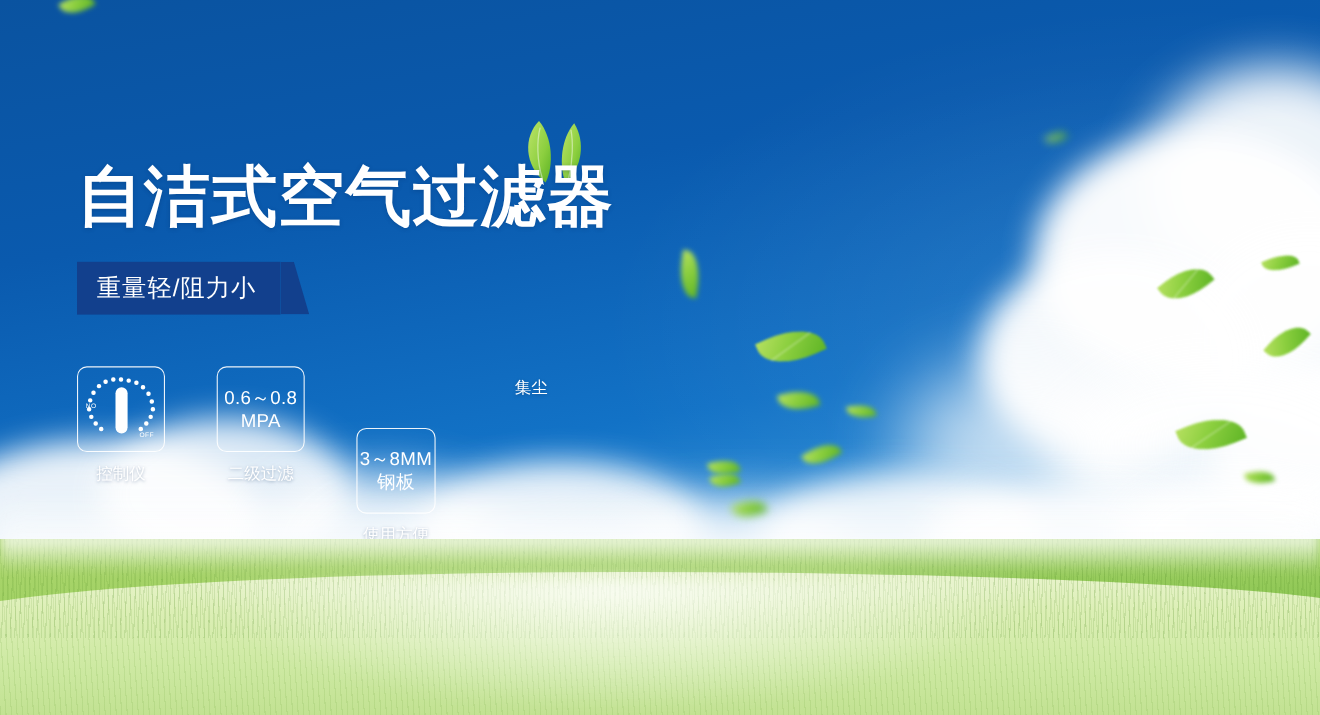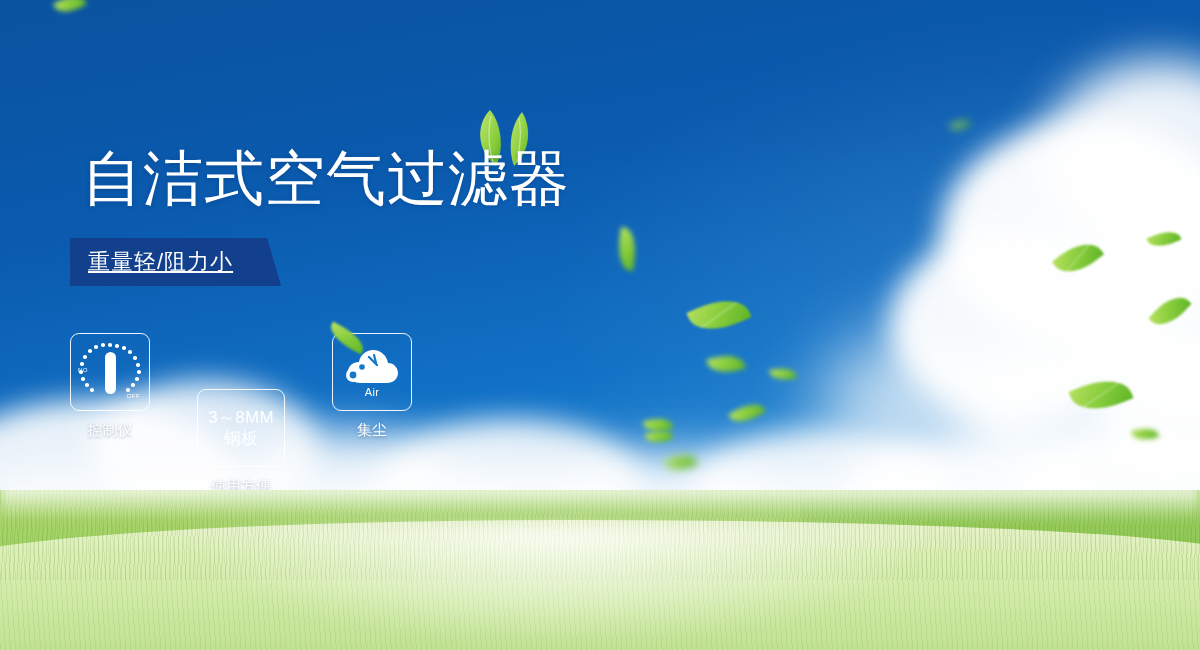--- a/index.html
+++ b/index.html
@@ -92,31 +92,30 @@
     background:linear-gradient(135deg,#b6e060 0%,#8ccf3f 45%,#5fb526 100%);}
   .leaf.blur1{filter:blur(1.2px);}
   .leaf.blur2{filter:blur(2.4px);}
   .leaf.blur3{filter:blur(4px);}
   .leaf .vein{position:absolute;left:12%;top:50%;width:76%;height:1px;background:rgba(255,255,255,.45);transform:translateY(-.5px) rotate(-12deg);}
 
   
   .title{
     position:absolute;left:70px;top:146px;
     font-size:60px;line-height:66px;color:#ffffff;letter-spacing:1px;
-    font-weight:400;white-space:nowrap;
+    font-weight:700;white-space:nowrap;
     text-shadow:0 1px 4px rgba(0,40,90,.28);
-    margin-left:12px;
   }
   .sprout{position:absolute;left:466px;top:106px;width:76px;height:62px;}
 
   
   .subtitle{position:absolute;left:70px;top:238px;height:48px;display:flex;}
   .sub-a{
     background:#12408d;color:#ffffff;font-size:22px;letter-spacing:1px;
-    display:flex;align-items:center;padding:0 22px 0 18px;height:48px;text-decoration:underline;
+    display:flex;align-items:center;padding:0 22px 0 18px;height:48px;
   }
   .sub-slash{width:26px;height:48px;background:#12408d;
     clip-path:polygon(0 0,12px 0,100% 100%,0 100%);}
   .sub-b{
     background:#f4f8fc;color:#0f4fa0;font-size:22px;letter-spacing:1px;
     display:flex;align-items:center;padding:0 20px 0 6px;height:48px;
     margin-left:-26px;
     clip-path:polygon(26px 0,100% 0,100% 100%,0 100%);
     padding-left:28px;
   }
@@ -129,21 +128,21 @@
     border-radius:9px;box-sizing:border-box;
     display:flex;flex-direction:column;align-items:center;justify-content:center;
     color:#ffffff;position:relative;overflow:visible;
   }
   .fbox .txt{font-size:17px;line-height:21px;text-align:center;letter-spacing:.3px;white-space:nowrap;}
   .fbox .txt.cn{font-size:17px;}
   .flabel{
     margin-top:10px;font-size:15px;color:#ffffff;white-space:nowrap;
     text-shadow:0 1px 3px rgba(0,40,90,.35);
   }
-  .feature.wide,.feature.wide .fbox{width:88px;margin-top:28px;}
+  .feature.wide,.feature.wide .fbox{width:72px;margin-top:28px;}
 
   
   .gauge{position:relative;width:62px;height:58px;}
   .gauge .dot{position:absolute;width:3.6px;height:3.6px;border-radius:50%;background:#fff;}
   .gauge .needle{position:absolute;left:50%;top:9px;margin-left:-5.5px;width:11px;height:42px;border-radius:6px;background:#fff;}
   .gauge .lbl{position:absolute;font-size:6px;color:#fff;letter-spacing:.4px;}
   .gauge .lbl.no{left:-1px;top:24px;}
   .gauge .lbl.off{right:1px;bottom:2px;}
 
   
@@ -247,44 +246,38 @@
           <div class="dot" style="left:6px;top:40px;"></div>
           <div class="dot" style="left:11px;top:45px;"></div>
           <div class="needle"></div>
           <div class="lbl no">NO</div>
           <div class="lbl off">OFF</div>
         </div>
       </div>
       <div class="flabel">控制仪</div>
     </div>
 
+    <div class="feature">
+      <div class="fbox">
+        <div class="txt">0.6～0.8</div>
+        <div class="txt">MPA</div>
+      </div>
+      <div class="flabel">二级过滤</div>
+    </div>
 
 
     <div class="feature wide">
       <div class="fbox">
         <div class="txt">3～8MM</div>
         <div class="txt cn">钢板</div>
       </div>
       <div class="flabel">使用方便</div>
     </div>
 
     <div class="feature">
-      <div class="fbox">
-        <div class="leaf blur1" style="left:-6px;top:-4px;width:40px;height:16px;transform:rotate(28deg);z-index:2;"></div>
-        <svg width="58" height="44" viewBox="0 0 58 44" style="margin-top:-2px;">
-          <path d="M18 38 C10 38 5 33 5 27 C5 21 10 17 16 17 C17 10 23 5 30 5 C38 5 44 11 45 18 C51 18 55 23 55 28 C55 34 50 38 44 38 Z" fill="#ffffff"></path>
-          <circle cx="10" cy="30" r="7" fill="#ffffff"></circle>
-          <circle cx="10" cy="30" r="3.4" fill="#1878c8"></circle>
-          <circle cx="19" cy="22" r="6" fill="#ffffff"></circle>
-          <circle cx="19" cy="22" r="2.8" fill="#1878c8"></circle>
-          <path d="M26 12 L34 20" stroke="#1878c8" stroke-width="2.4" stroke-linecap="round"></path>
-          <path d="M31 10 L33 18" stroke="#1878c8" stroke-width="2.2" stroke-linecap="round"></path>
-        </svg>
-        <div class="txt" style="font-size:11px;line-height:12px;margin-top:-3px;">Air</div>
-      </div>
       <div class="flabel">集尘</div>
     </div>
 
   </div>
 
   <div class="leaf blur2" style="left:644px;top:418px;width:28px;height:14px;transform:rotate(-14deg);"></div>
 
   <div class="grass">
     <div class="grass-back"></div>
     <div class="grass-hill"></div>

